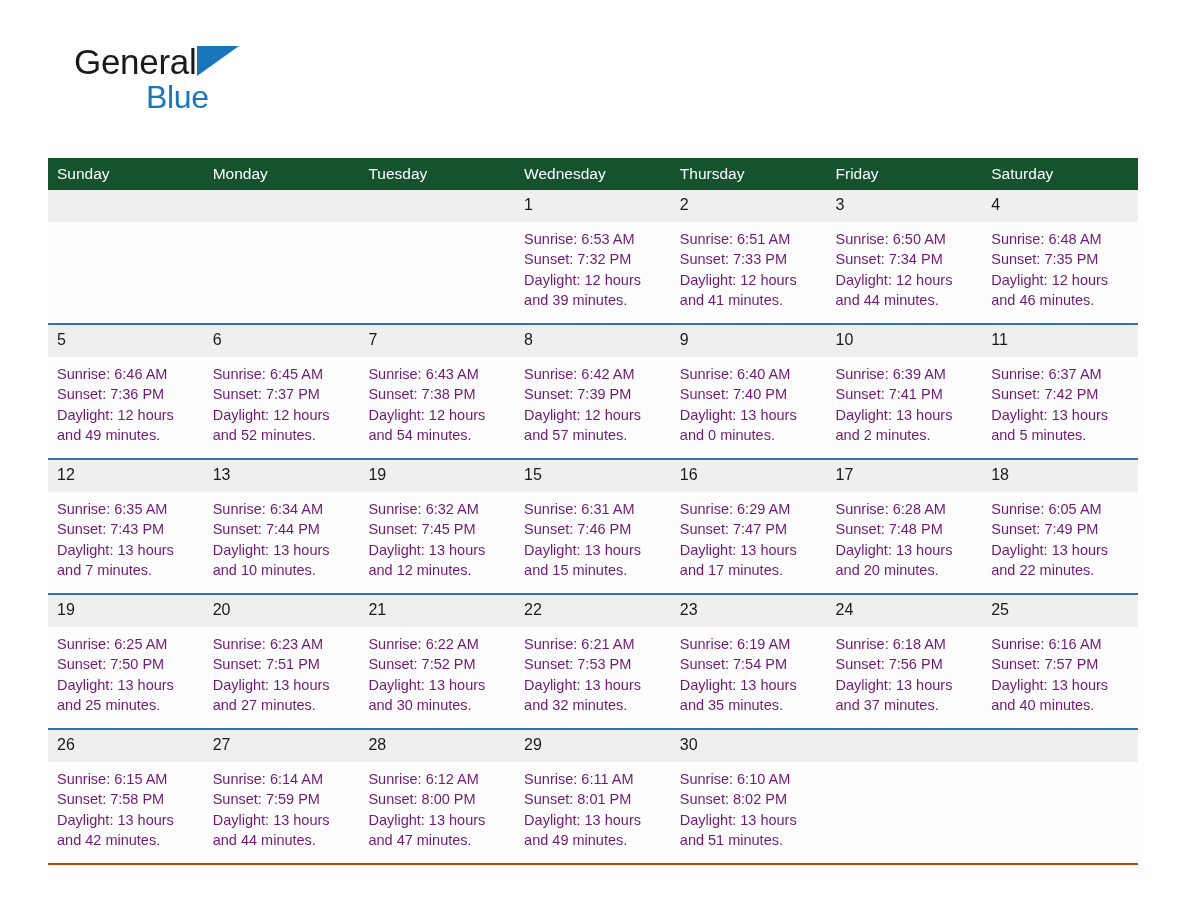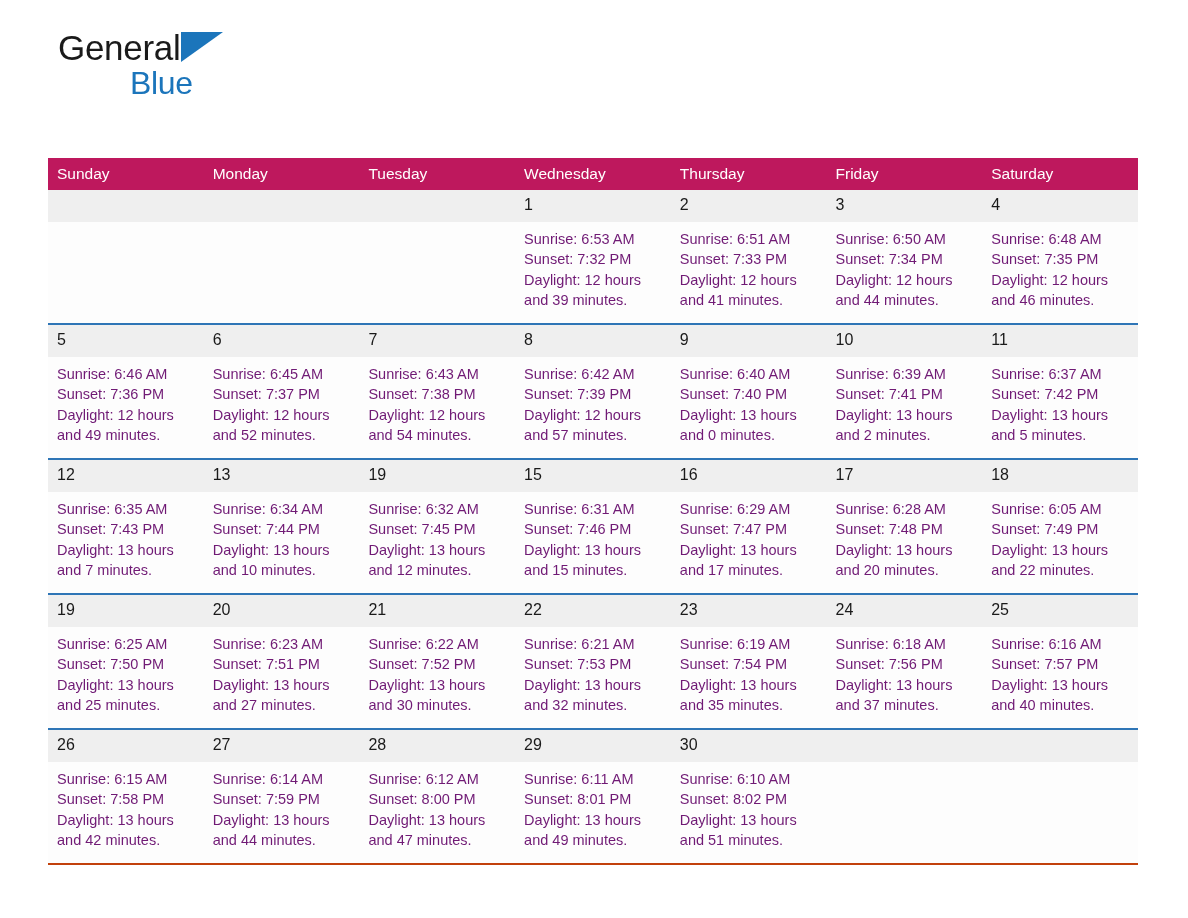--- a/index.html
+++ b/index.html
@@ -17,23 +17,23 @@
   .page {
     position: relative;
     width: 1188px;
     height: 918px;
     box-sizing: border-box;
   }
 
   
   .top {
     display: flex;
-    align-items: flex-end;
+    align-items: flex-start;
     justify-content: space-between;
-    padding: 44px 50px 0 58px;
+    padding: 44px 50px 0 74px;
     height: 106px;
     box-sizing: border-box;
   }
   .logo {
     position: relative;
     width: 240px;
     height: 76px;
   }
   .logo-general {
     font-size: 35px;
@@ -83,21 +83,21 @@
   }
 
   
   .calendar {
     margin: 52px 50px 0 48px;
     width: 1090px;
     border-collapse: collapse;
     table-layout: fixed;
   }
   .calendar th {
-    background: #be185d;
+    background: #14532d;
     color: #ffffff;
     font-weight: normal;
     font-size: 15.5px;
     text-align: left;
     padding: 6px 0 7px 9px;
     height: 19px;
     border: none;
   }
   .calendar td {
     vertical-align: top;

